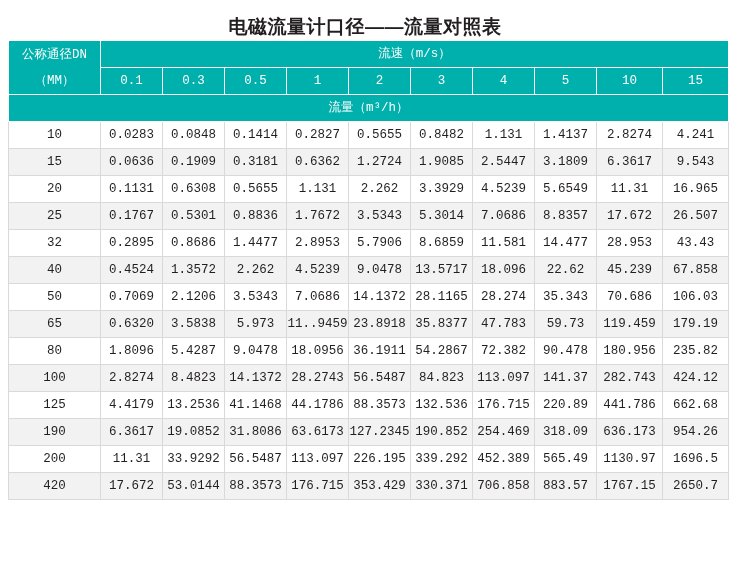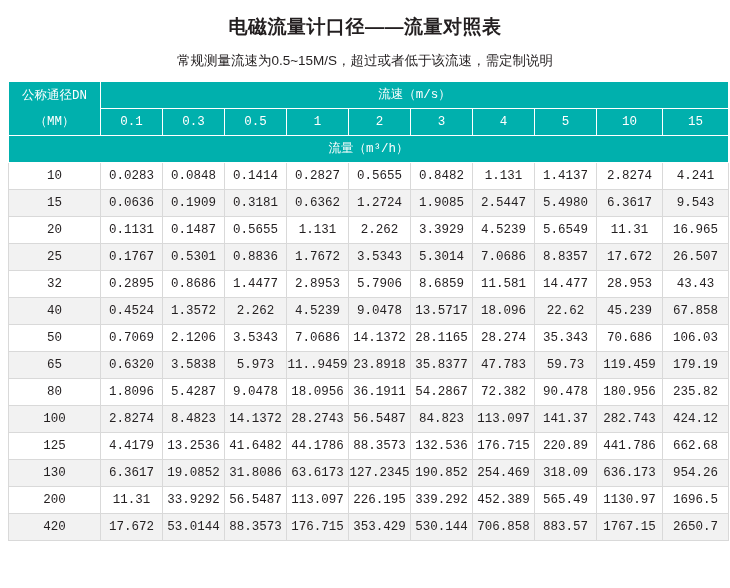--- a/index.html
+++ b/index.html
@@ -97,21 +97,20 @@
   tr.alt td {
     background: #f2f2f2;
   }
 </style>
 </head>
 <body>
 
 <div class="page">
 
   <div class="title">电磁流量计口径——流量对照表</div>
-  <div class="subtitle">常规测量流速为0.5~15M/S，超过或者低于该流速，需定制说明</div>
 
   <table class="flow">
     <colgroup>
       <col style="width:92px">
       <col style="width:62px">
         <col style="width:62px">
         <col style="width:62px">
         <col style="width:62px">
       <col style="width:62px">
         <col style="width:62px">
@@ -160,28 +159,28 @@
         </tr>
         <tr class="alt">
           <td class="dn">15</td>
           <td class="val">0.0636</td>
           <td class="val">0.1909</td>
           <td class="val">0.3181</td>
           <td class="val">0.6362</td>
           <td class="val">1.2724</td>
           <td class="val">1.9085</td>
           <td class="val">2.5447</td>
-          <td class="val">5.4980</td>
+          <td class="val">3.1809</td>
           <td class="val">6.3617</td>
           <td class="val">9.543</td>
         </tr>
         <tr>
           <td class="dn">20</td>
           <td class="val">0.1131</td>
-          <td class="val">0.1487</td>
+          <td class="val">0.6308</td>
           <td class="val">0.5655</td>
           <td class="val">1.131</td>
           <td class="val">2.262</td>
           <td class="val">3.3929</td>
           <td class="val">4.5239</td>
           <td class="val">5.6549</td>
           <td class="val">11.31</td>
           <td class="val">16.965</td>
         </tr>
         <tr class="alt">
@@ -272,31 +271,31 @@
           <td class="val">84.823</td>
           <td class="val">113.097</td>
           <td class="val">141.37</td>
           <td class="val">282.743</td>
           <td class="val">424.12</td>
         </tr>
         <tr>
           <td class="dn">125</td>
           <td class="val">4.4179</td>
           <td class="val">13.2536</td>
-          <td class="val">41.6482</td>
+          <td class="val">41.1468</td>
           <td class="val">44.1786</td>
           <td class="val">88.3573</td>
           <td class="val">132.536</td>
           <td class="val">176.715</td>
           <td class="val">220.89</td>
           <td class="val">441.786</td>
           <td class="val">662.68</td>
         </tr>
         <tr class="alt">
-          <td class="dn">130</td>
+          <td class="dn">190</td>
           <td class="val">6.3617</td>
           <td class="val">19.0852</td>
           <td class="val">31.8086</td>
           <td class="val">63.6173</td>
           <td class="val">127.2345</td>
           <td class="val">190.852</td>
           <td class="val">254.469</td>
           <td class="val">318.09</td>
           <td class="val">636.173</td>
           <td class="val">954.26</td>
@@ -314,21 +313,21 @@
           <td class="val">1130.97</td>
           <td class="val">1696.5</td>
         </tr>
         <tr class="alt">
           <td class="dn">420</td>
           <td class="val">17.672</td>
           <td class="val">53.0144</td>
           <td class="val">88.3573</td>
           <td class="val">176.715</td>
           <td class="val">353.429</td>
-          <td class="val">530.144</td>
+          <td class="val">330.371</td>
           <td class="val">706.858</td>
           <td class="val">883.57</td>
           <td class="val">1767.15</td>
           <td class="val">2650.7</td>
         </tr>
       </tbody>
   </table>
 
 </div>
 

